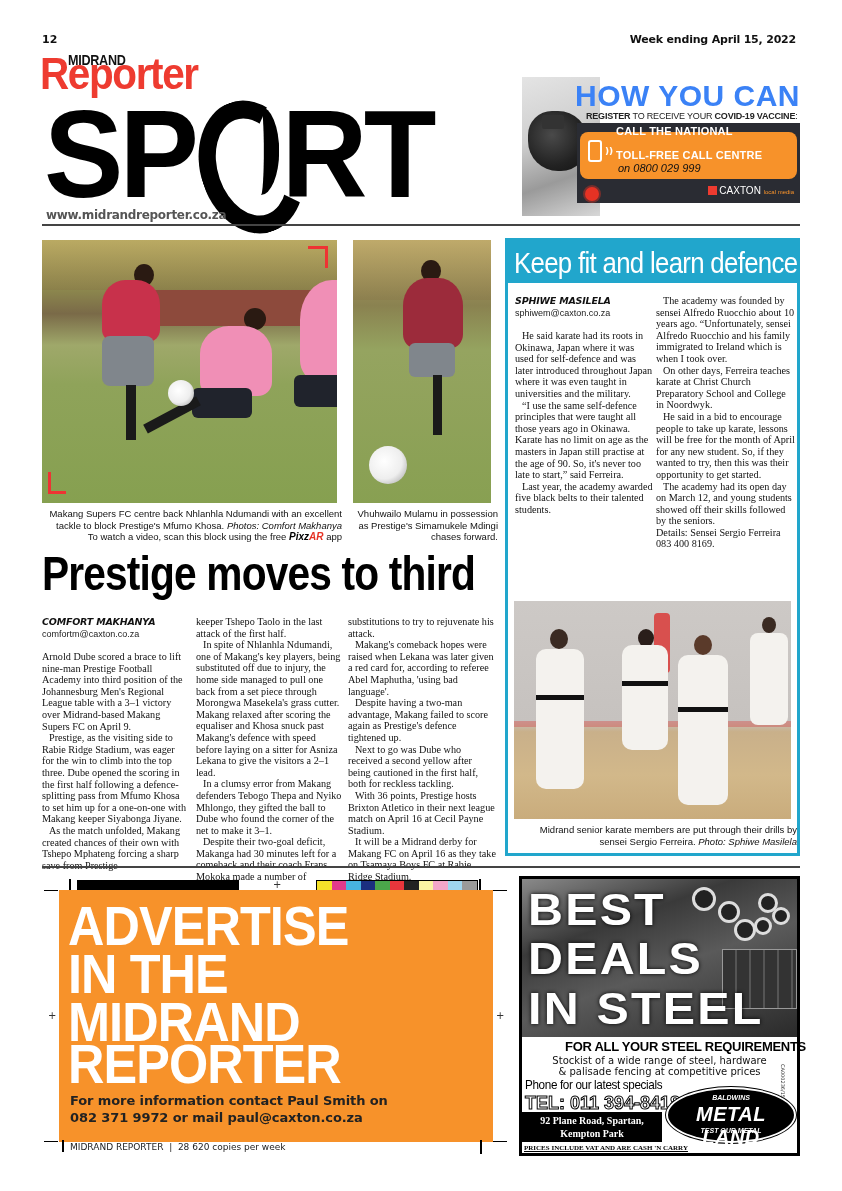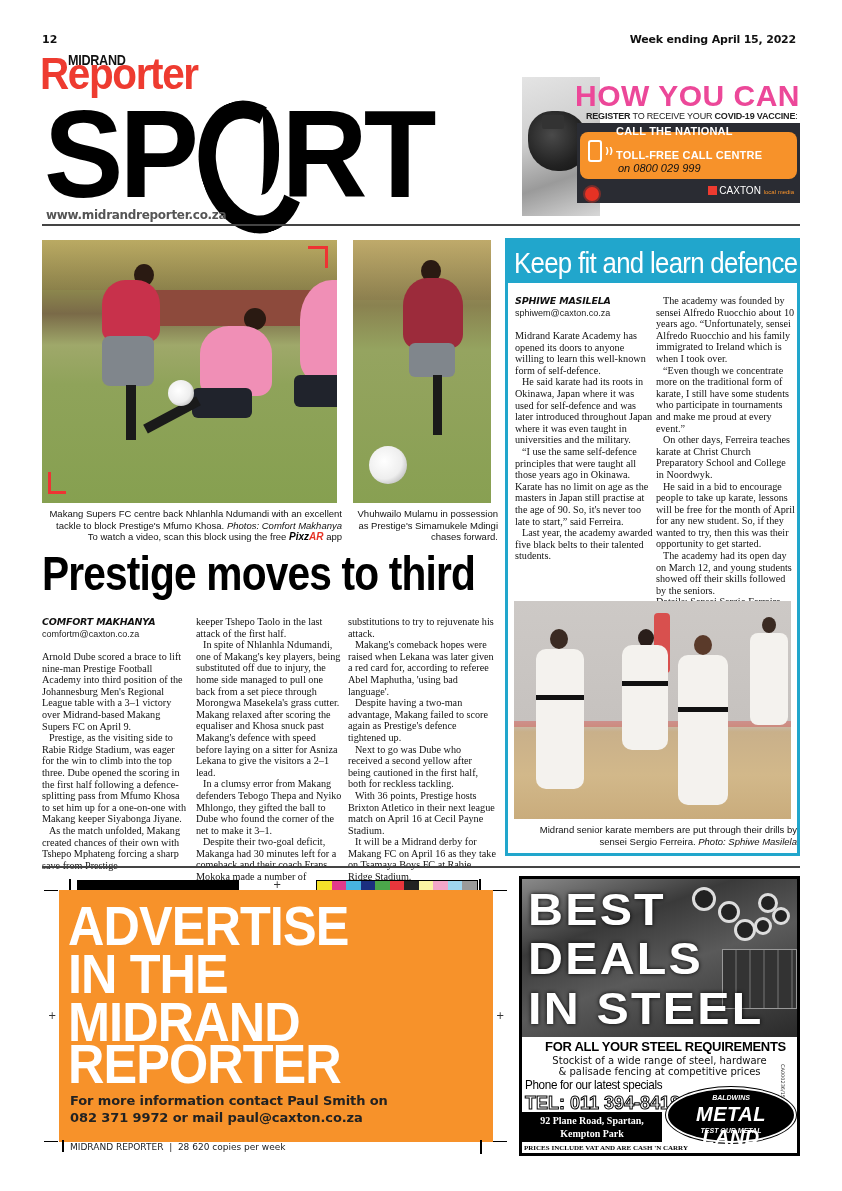--- a/index.html
+++ b/index.html
@@ -18,21 +18,21 @@
   .sport .o-swoosh::before { content: ""; position: absolute; left: 6px; top: 4px; width: 70px; height: 100px; border: 18px solid #000; border-right-color: transparent; border-radius: 50%; transform: rotate(-20deg); }
   .sport .o-swoosh::after { content: ""; position: absolute; right: 2px; top: 12px; width: 22px; height: 88px; border-right: 16px solid #000; border-radius: 0 50% 50% 0 / 0 50% 50% 0; }
   .url { left: 46px; top: 208px; font: bold 12px "DejaVu Sans", sans-serif; color: #555; letter-spacing: -0.3px; }
   .rule-head { left: 42px; top: 224px; width: 758px; height: 2px; background: #444; }
 
   
   .vax { left: 522px; top: 77px; width: 278px; height: 139px; background: #fff; overflow: hidden; }
   .vax-photo { left: 0; top: 0; width: 78px; height: 139px; background: linear-gradient(160deg, #e4e4e4 0%, #cfcfcf 40%, #9a9a9a 70%, #d8d8d8 100%); }
   .vax-hand { left: 6px; top: 34px; width: 60px; height: 60px; border-radius: 40% 50% 45% 50%; background: radial-gradient(circle at 40% 40%, #4a4a4a 0%, #222 60%, #111 100%); }
   .vax-phone { left: 20px; top: 38px; width: 22px; height: 14px; background: #333; border-radius: 2px; }
-  .vax-title { left: 52px; top: 2px; width: 226px; font: bold 30px "Liberation Sans", sans-serif; color: #ec4899; letter-spacing: 0.5px; text-align: right; line-height: 34px; }
+  .vax-title { left: 52px; top: 2px; width: 226px; font: bold 30px "Liberation Sans", sans-serif; color: #3b82f6; letter-spacing: 0.5px; text-align: right; line-height: 34px; }
   .vax-sub { left: 64px; top: 34px; width: 226px; font: 9px "Liberation Sans", sans-serif; color: #222; white-space: nowrap; text-align: left; letter-spacing: -0.2px; }
   .vax-sub b { font-weight: bold; }
   .vax-dark { left: 55px; top: 46px; width: 223px; height: 80px; background: #2a2c33; }
   .vax-pill { left: 58px; top: 55px; width: 217px; height: 47px; background: #f7922a; border-radius: 8px; }
   .vax-phone-icon { left: 66px; top: 63px; width: 14px; height: 22px; border: 2px solid #fff; border-radius: 3px; }
   .vax-wave { left: 83px; top: 69px; font: bold 9px "DejaVu Sans", sans-serif; color: #fff; }
   .vax-call1, .vax-call2 { left: 94px; font: bold 11px "Liberation Sans", sans-serif; color: #fff; letter-spacing: 0.2px; }
   .vax-call1 { top: 48px; }
   .vax-call2 { top: 72px; }
   .vax-call3 { left: 96px; top: 85px; font: italic 11px "Liberation Sans", sans-serif; color: #111; }
@@ -121,27 +121,27 @@
 
   
   .steel { left: 519px; top: 876px; width: 281px; height: 280px; border: 3px solid #000; background: #fff; }
   .steel-photo { left: 522px; top: 879px; width: 275px; height: 158px; overflow: hidden;
     background: linear-gradient(160deg, #8a8a8a 0%, #3a3a3a 30%, #5a5a5a 55%, #2a2a2a 100%); }
   .pipe { position: absolute; border-radius: 50%; border: 3px solid #ddd; background: #222; }
   .steel-word { left: 528px; font: bold 44px "Liberation Sans", sans-serif; color: #fff; letter-spacing: 2px; line-height: 44px; white-space: nowrap; text-shadow: 0 0 4px #000; transform: scaleX(1.1); transform-origin: left; }
   .steel-w1 { top: 888px; }
   .steel-w2 { top: 937px; }
   .steel-w3 { top: 987px; }
-  .steel-req { left: 528px; top: 1039px; width: 275px; text-align: center; font: bold 13px "Liberation Sans", sans-serif; color: #000; letter-spacing: -0.3px; }
+  .steel-req { left: 548px; top: 1039px; width: 275px; text-align: center; font: bold 13px "Liberation Sans", sans-serif; color: #000; letter-spacing: -0.3px; }
   .steel-stock { left: 522px; top: 1055px; width: 275px; text-align: center; font: 10px "DejaVu Sans", sans-serif; color: #111; line-height: 11px; }
   .steel-phone-lbl { left: 525px; top: 1077px; font: 13px "Liberation Sans", sans-serif; color: #000; letter-spacing: -0.4px; transform: scaleX(0.9); transform-origin: left; }
   .steel-tel { left: 525px; top: 1093px; font: bold 18px "Liberation Sans", sans-serif; color: #fff; -webkit-text-stroke: 1px #000; letter-spacing: 0px; }
   .steel-addr-bg { left: 522px; top: 1112px; width: 140px; height: 30px; background: #000; }
   .steel-addr { left: 522px; top: 1114px; width: 140px; text-align: center; font: bold 10px "Liberation Serif", serif; color: #fff; line-height: 13px; }
-  .steel-prices { left: 524px; top: 1144px; font: bold 7px "Liberation Serif", serif; color: #000; }
+  .steel-prices { left: 524px; top: 1144px; font: bold 7px "Liberation Serif", serif; color: #000; text-decoration: underline; }
   .metal-oval { left: 666px; top: 1087px; width: 130px; height: 56px; border-radius: 50%; background: #000; border: 2px solid #fff; box-shadow: 0 0 0 1px #000; }
   .metal-baldwins { left: 666px; top: 1094px; width: 130px; text-align: center; font: bold italic 7px "Liberation Sans", sans-serif; color: #fff; }
   .metal-land { left: 666px; top: 1103px; width: 130px; text-align: center; font: bold italic 20px "Liberation Sans", sans-serif; color: #fff; letter-spacing: 0.5px; }
   .metal-test { left: 666px; top: 1127px; width: 130px; text-align: center; font: bold italic 7px "Liberation Sans", sans-serif; color: #fff; }
   .steel-code { left: 786px; top: 1064px; font: 5px "DejaVu Sans", sans-serif; color: #333; transform: rotate(90deg); transform-origin: left top; white-space: nowrap; }
 </style>
 </head>
 <body>
 
 <div class="abs page-num">12</div>
@@ -233,29 +233,27 @@
 </div>
 
 <div class="abs karate-box"></div>
 <div class="abs karate-head"></div>
 <div class="abs karate-title">Keep fit and learn defence</div>
 
 <div class="col kcol-a">
   <div class="byline-name">SPHIWE MASILELA</div>
   <div class="byline-mail">sphiwem@caxton.co.za</div>
   <div class="body-text">
-    <p class="first">Midrand Karate Academy has opened its doors to anyone willing to learn this well-known form of self-defence.</p>
     <p>He said karate had its roots in Okinawa, Japan where it was used for self-defence and was later introduced throughout Japan where it was even taught in universities and the military.</p>
     <p>“I use the same self-defence principles that were taught all those years ago in Okinawa. Karate has no limit on age as the masters in Japan still practise at the age of 90. So, it's never too late to start,” said Ferreira.</p>
     <p>Last year, the academy awarded five black belts to their talented students.</p>
   </div>
 </div>
 <div class="col kcol-b body-text">
   <p>The academy was founded by sensei Alfredo Ruocchio about 10 years ago. “Unfortunately, sensei Alfredo Ruocchio and his family immigrated to Ireland which is when I took over.</p>
-  <p>“Even though we concentrate more on the traditional form of karate, I still have some students who participate in tournaments and make me proud at every event.”</p>
   <p>On other days, Ferreira teaches karate at Christ Church Preparatory School and College in Noordwyk.</p>
   <p>He said in a bid to encourage people to take up karate, lessons will be free for the month of April for any new student. So, if they wanted to try, then this was their opportunity to get started.</p>
   <p>The academy had its open day on March 12, and young students showed off their skills followed by the seniors.</p>
   <p class="first">Details: Sensei Sergio Ferreira 083 400 8169.</p>
 </div>
 
 <div class="abs karate-photo">
   <div class="abs bag" style="left:140px;top:12px;width:16px;height:60px;border-radius:4px;"></div>
   <div class="abs" style="left:0;top:120px;width:277px;height:6px;background:#d35d5a;opacity:.5;"></div>
   <div class="abs head" style="left:36px;top:28px;width:18px;height:20px;background:#3a2a22;"></div>

